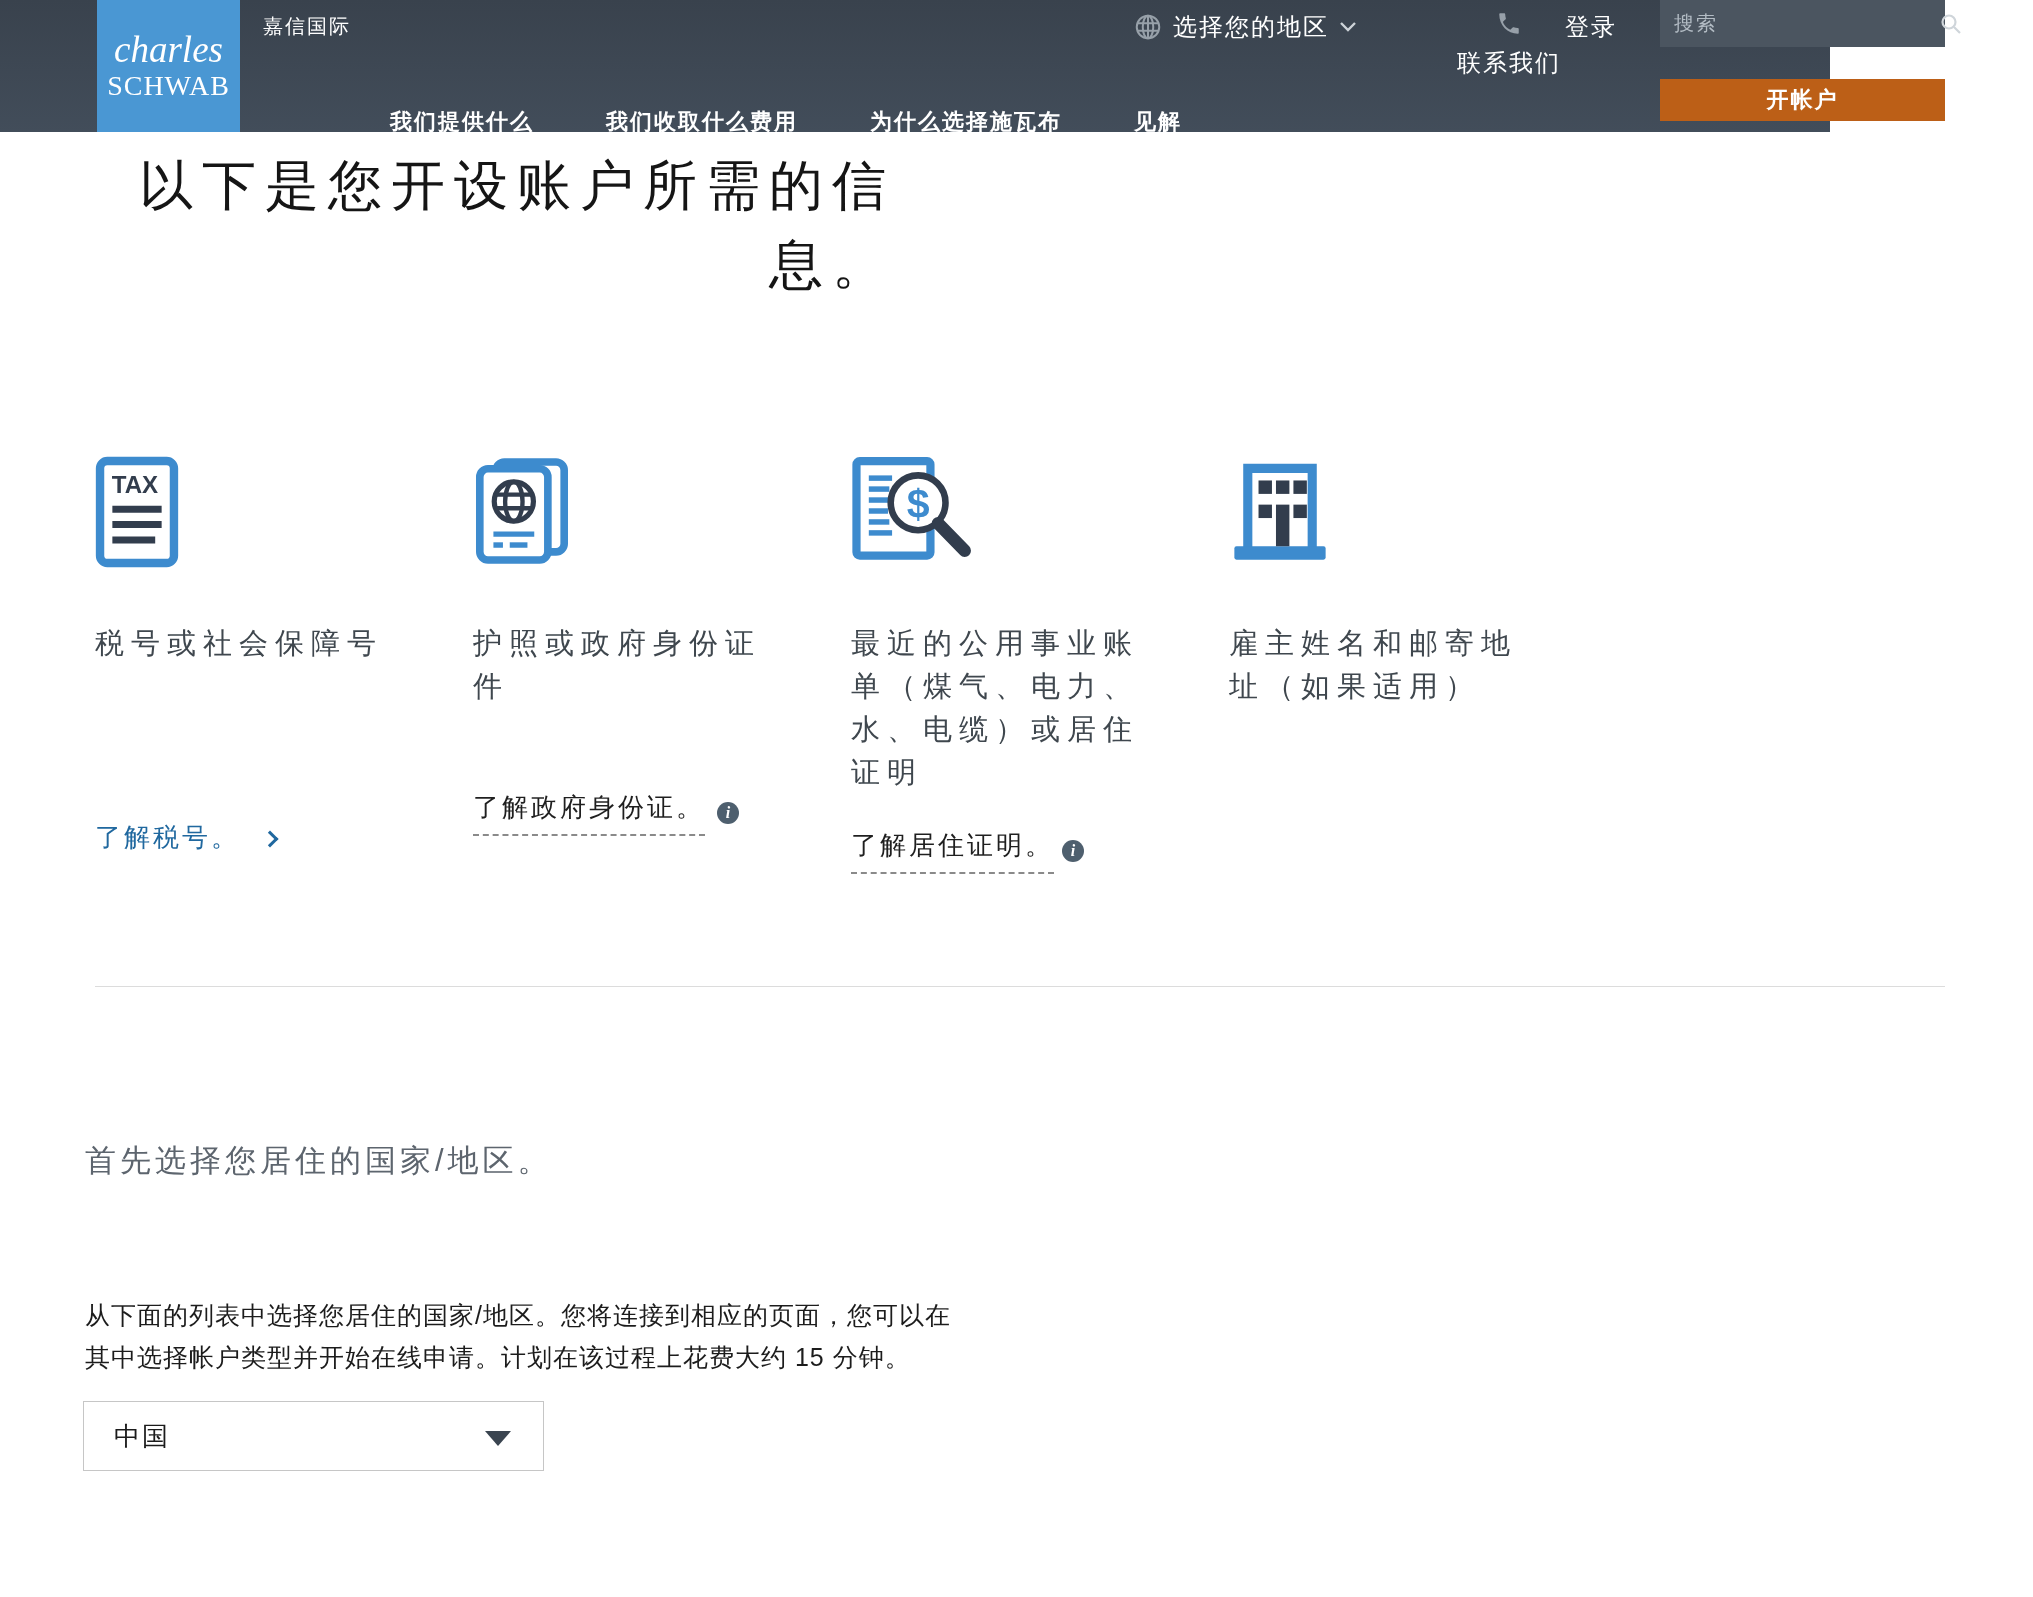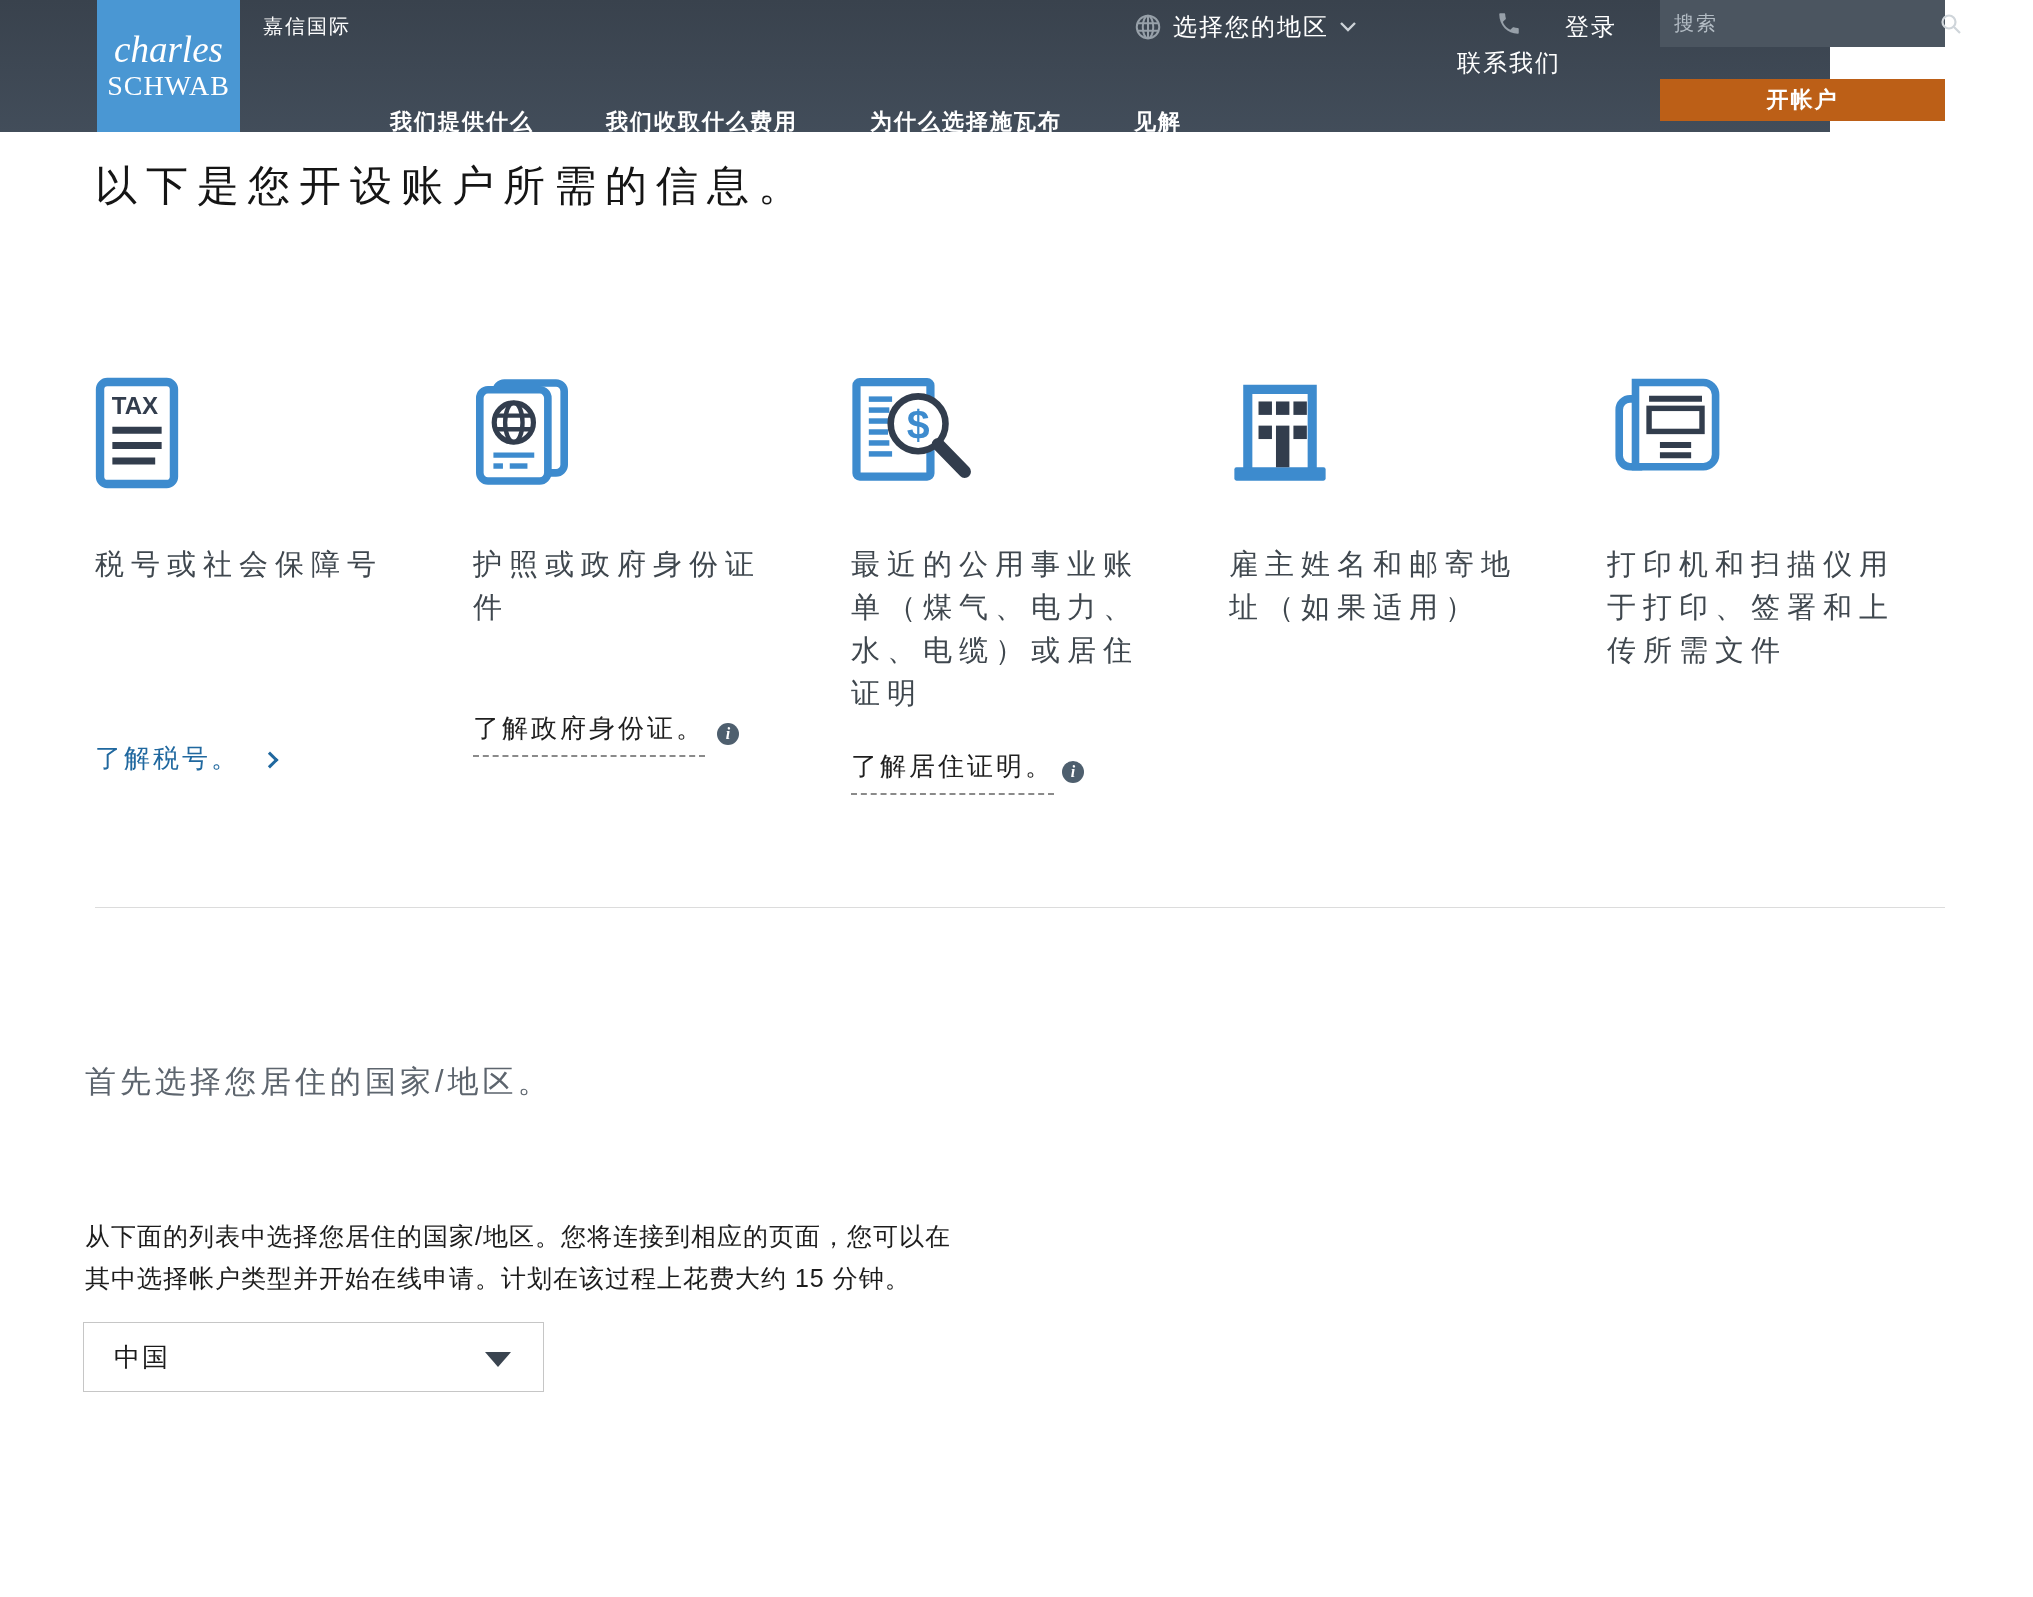--- a/index.html
+++ b/index.html
@@ -51,22 +51,22 @@
     position:absolute; left:1660px; top:79px; width:285px; height:42px;
     background:#bc5f17; border:none; color:#ffffff;
     font-size:22px; font-weight:700; letter-spacing:2px; cursor:pointer;
     font-family:"Liberation Sans","DejaVu Sans",sans-serif;
   }
 
   
   .main { position:absolute; top:132px; left:0; width:2033px; }
   .page-title {
     margin:14px 0 0 95px; width:800px;
-    font-size:42px; line-height:79px; letter-spacing:9px;
-    color:#151515; font-weight:400;
+    font-size:54px; line-height:79px; letter-spacing:9px;
+    color:#151515; font-weight:400;text-align:right;
   }
   .req-row {
     margin:152px 0 0 95px; display:flex; gap:76px; align-items:flex-start;
   }
   .req-col { width:302px; }
   .req-icon { height:112px; margin-bottom:54px; }
   .req-title {
     font-size:29px; line-height:43px; letter-spacing:7px; color:#3f474e;
   }
   .req-link-row { display:flex; align-items:center; gap:12px; }
@@ -254,33 +254,20 @@
           <rect x="17.5" y="9" width="5" height="5" fill="#323d4d"></rect>
           <rect x="24" y="9" width="5" height="5" fill="#323d4d"></rect>
           <rect x="11" y="18" width="5" height="5" fill="#323d4d"></rect>
           <rect x="24" y="18" width="5" height="5" fill="#323d4d"></rect>
           <rect x="17.5" y="18" width="5" height="15.5" fill="#323d4d"></rect>
         </svg>
       </div>
       <div class="req-title">雇主姓名和邮寄地址（如果适用）</div>
     </div>
 
-    <div class="req-col">
-      <div class="req-icon">
-        <svg width="114" height="98" viewBox="0 0 42 36">
-          <path d="M11 8 H8.5 A4 4 0 0 0 4.5 12 V29 A4 4 0 0 0 8.5 33 H13" fill="#ffffff" stroke="#3d8bce" stroke-width="2.8"></path>
-          <path d="M10.5 2 H35.5 A4.5 4.5 0 0 1 40 6.5 V28.5 A4.5 4.5 0 0 1 35.5 33 H10.5 Z" fill="#ffffff" stroke="#3d8bce" stroke-width="2.8"></path>
-          <line x1="15.5" y1="8" x2="35" y2="8" stroke="#323d4d" stroke-width="2.2"></line>
-          <rect x="15.5" y="11.5" width="19.5" height="8.5" fill="none" stroke="#323d4d" stroke-width="2"></rect>
-          <line x1="19.5" y1="25" x2="31" y2="25" stroke="#323d4d" stroke-width="2.2"></line>
-          <line x1="19.5" y1="28.8" x2="31" y2="28.8" stroke="#323d4d" stroke-width="2.2"></line>
-        </svg>
-      </div>
-      <div class="req-title">打印机和扫描仪用于打印、签署和上传所需文件</div>
-    </div>
   </div>
 
   <div class="divider"></div>
 
   <h2 class="section-heading">首先选择您居住的国家/地区。</h2>
 
   <p class="section-body">从下面的列表中选择您居住的国家/地区。您将连接到相应的页面，您可以在其中选择帐户类型并开始在线申请。计划在该过程上花费大约 15 分钟。</p>
 
   <div class="country-select">
     <span>中国</span>

